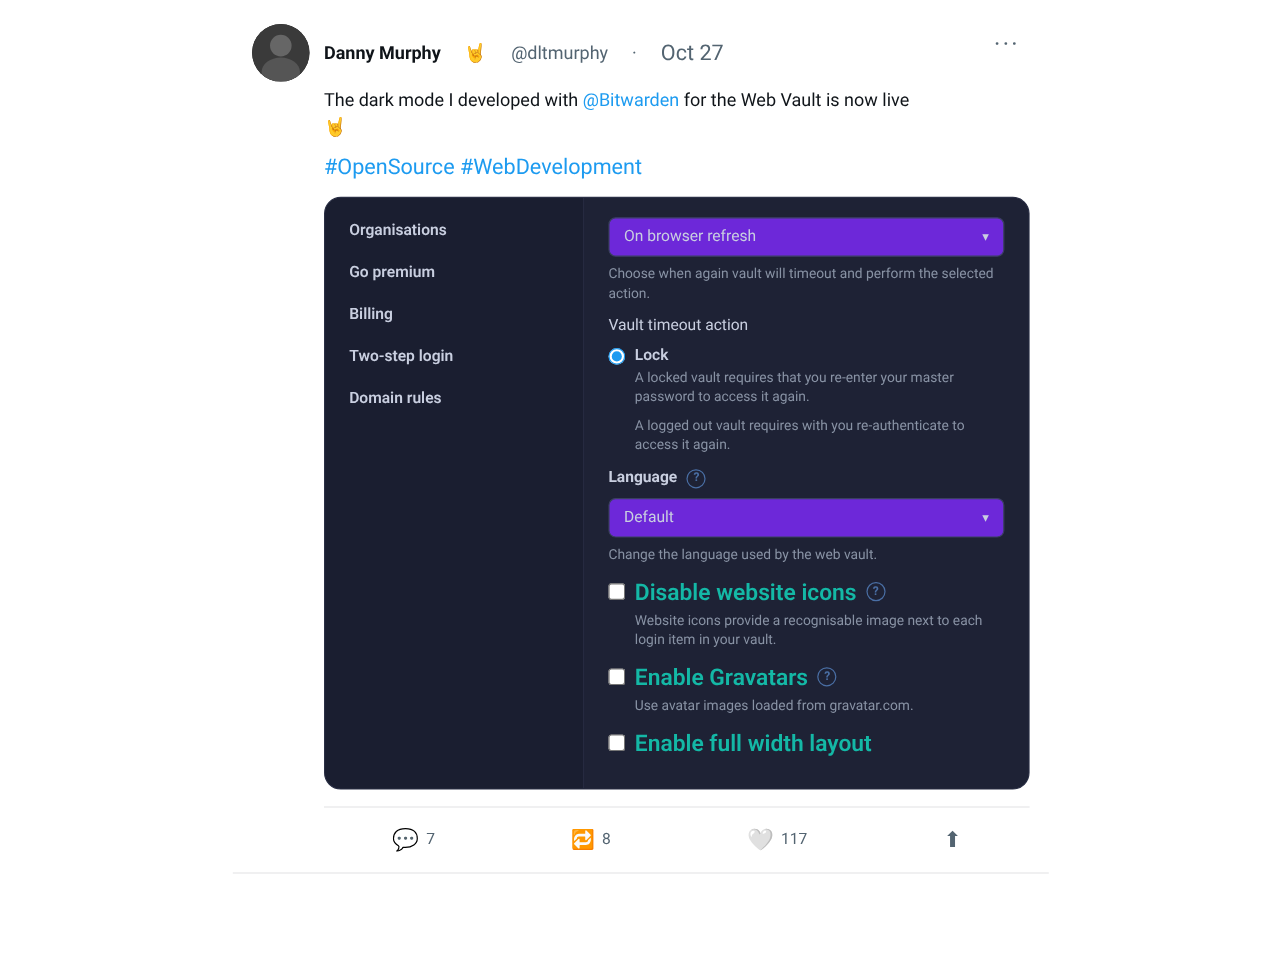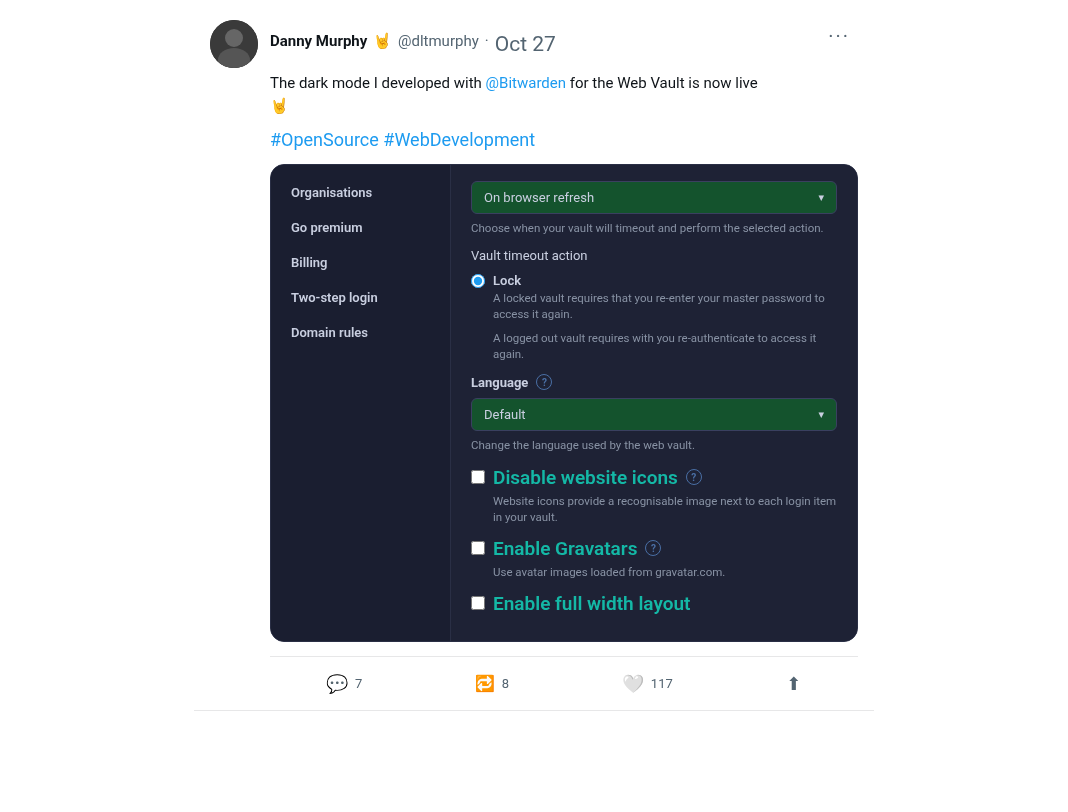--- a/index.html
+++ b/index.html
@@ -50,42 +50,43 @@
       font-size: 22px;
     }
 
     .author-info {
       display: flex;
       flex-direction: column;
     }
 
     .author-name-line {
       display: flex;
-      gap: 6px;
+      align-items: center;
+      gap: 20px;
       flex-wrap: wrap;
     }
 
     .author-name {
       font-weight: 700;
       font-size: 15px;
       color: #0f1419;
     }
 
     .author-emoji {
       font-size: 15px;
     }
 
     .author-handle {
       color: #536471;
       font-size: 15px;
     }
 
     .tweet-date {
       color: #536471;
-      font-size: 21px;
+      font-size: 18px;
     }
 
     .dot-separator {
       color: #536471;
       font-size: 15px;
     }
 
     .more-button {
       color: #536471;
       font-size: 20px;
@@ -123,21 +124,21 @@
     .embedded-ui {
       border-radius: 14px;
       overflow: hidden;
       border: 1px solid #2a2f45;
       background: #1e2235;
       margin-bottom: 14px;
       display: flex;
     }
 
     .sidebar {
-      width: 180px;
+      width: 216px;
       background: #1a1e30;
       padding: 10px 0;
       border-right: 1px solid #2a2f45;
       flex-shrink: 0;
     }
 
     .sidebar-item {
       padding: 10px 20px;
       font-size: 13px;
       color: #c9cfe0;
@@ -155,21 +156,21 @@
       background: #1e2235;
       overflow-y: auto;
     }
 
     .dropdown-container {
       margin-bottom: 8px;
     }
 
     .dropdown {
       width: 100%;
-      background: #14532d;
+      background: #6d28d9;
       border: 1px solid #3a4060;
       border-radius: 6px;
       color: #c9cfe0;
       font-size: 13px;
       padding: 8px 12px;
       display: flex;
       align-items: center;
       justify-content: space-between;
       cursor: pointer;
       margin-bottom: 6px;
@@ -375,21 +376,21 @@
         </div>
       </div>
 
       <div class="main-content">
 
         <div class="dropdown-container">
           <div class="dropdown">
             <span>On browser refresh</span>
             <span class="dropdown-chevron">▾</span>
           </div>
-          <div class="helper-text">Choose when your vault will timeout and perform the
+          <div class="helper-text">Choose when again vault will timeout and perform the
 selected action.</div>
         </div>
 
         <div class="section-title">Vault timeout action</div>
         <div class="radio-group">
           <div class="radio-item">
             <div class="radio-label">
               <input class="radio-input" type="radio" name="timeout-action" checked="" style="">
               <span>Lock</span>
             </div>

